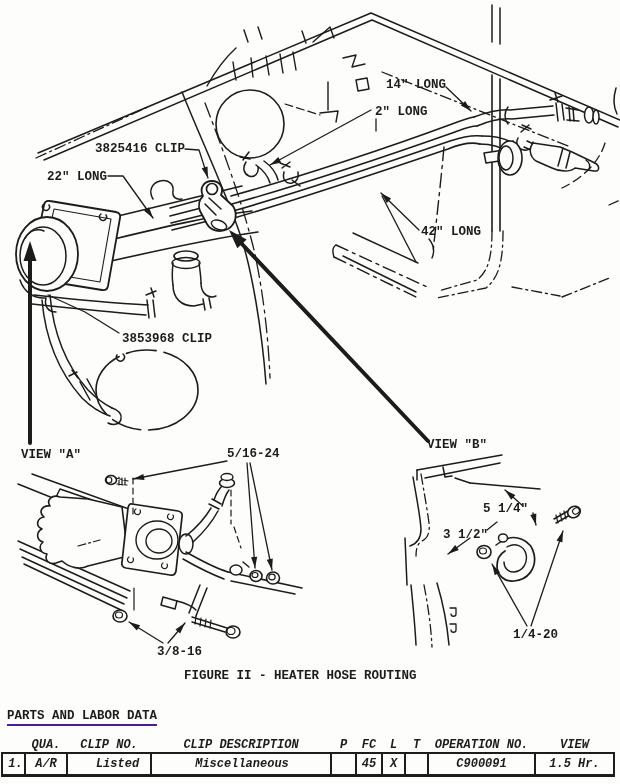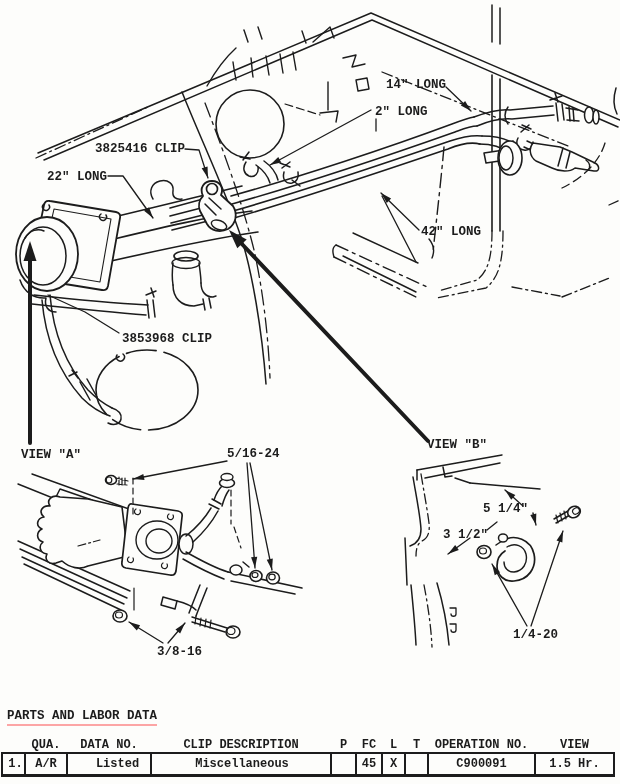--- a/index.html
+++ b/index.html
@@ -3,23 +3,23 @@
 <meta charset="utf-8">
 <style>
   html,body{margin:0;padding:0;background:#9a9a9a;}
   .page{position:relative;width:620px;height:784px;background:#fdfdfb;overflow:hidden;
         font-family:"Liberation Mono","DejaVu Sans Mono",monospace;color:#1c1c1c;}
   svg{position:absolute;left:0;top:0;}
   svg text{font-family:"Liberation Mono","DejaVu Sans Mono",monospace;font-weight:700;
            font-size:12.5px;fill:#1c1c1c;white-space:pre;}
   .caption{position:absolute;left:184px;top:669px;font-weight:700;font-size:12.5px;white-space:nowrap;}
   .heading{position:absolute;left:7px;top:709px;font-weight:700;font-size:12.5px;white-space:nowrap;
-           border-bottom:2px solid #fca5a5;padding-bottom:1px;}
+           border-bottom:2px solid #4c1d95;padding-bottom:1px;}
   table.parts{position:absolute;left:1px;top:736px;border-collapse:collapse;table-layout:fixed;
-              width:612px;font-weight:700;font-size:12px;color:#1c1c1c;}
+              width:612px;font-weight:700;font-size:12px;color:#1c1c1c;font-style:italic;}
   table.parts th{border:none;border-bottom:2px solid #1c1c1c;padding:0;height:16px;
                  text-align:center;font-weight:700;font-size:12px;vertical-align:bottom;}
   table.parts td{border:2px solid #1c1c1c;border-top:2px solid #1c1c1c;border-bottom:3px solid #1c1c1c;
                  padding:0;height:20px;text-align:center;vertical-align:middle;overflow:hidden;}
   td.al{text-align:left;}
 </style>
 </head>
 <body>
 
 <div class="page">
@@ -279,41 +279,42 @@
     <text x="21" y="458">VIEW "A"</text>
     <text x="227" y="457">5/16-24</text>
     <text x="427" y="448">VIEW "B"</text>
     <text x="483" y="512">5 1/4"</text>
     <text x="443" y="538">3 1/2"</text>
     <text x="513" y="638">1/4-20</text>
     <text x="157" y="655">3/8-16</text>
   </g>
 </svg>
 
+<div class="caption">FIGURE II - HEATER HOSE ROUTING</div>
 
 <div class="heading">PARTS AND LABOR DATA</div>
 
 <table class="parts">
   <colgroup>
     <col style="width:23px">
         <col style="width:42px">
         <col style="width:84px">
         <col style="width:180px">
     <col style="width:25px">
         <col style="width:26px">
         <col style="width:23px">
         <col style="width:23px">
     <col style="width:107px">
         <col style="width:79px">
   </colgroup>
   <thead>
     <tr>
       <th></th>
       <th>QUA.</th>
-      <th>DATA NO.</th>
+      <th>CLIP NO.</th>
       <th>CLIP DESCRIPTION</th>
       <th>P</th>
       <th>FC</th>
       <th>L</th>
       <th>T</th>
       <th>OPERATION NO.</th>
       <th>VIEW</th>
     </tr>
   </thead>
   <tbody>

